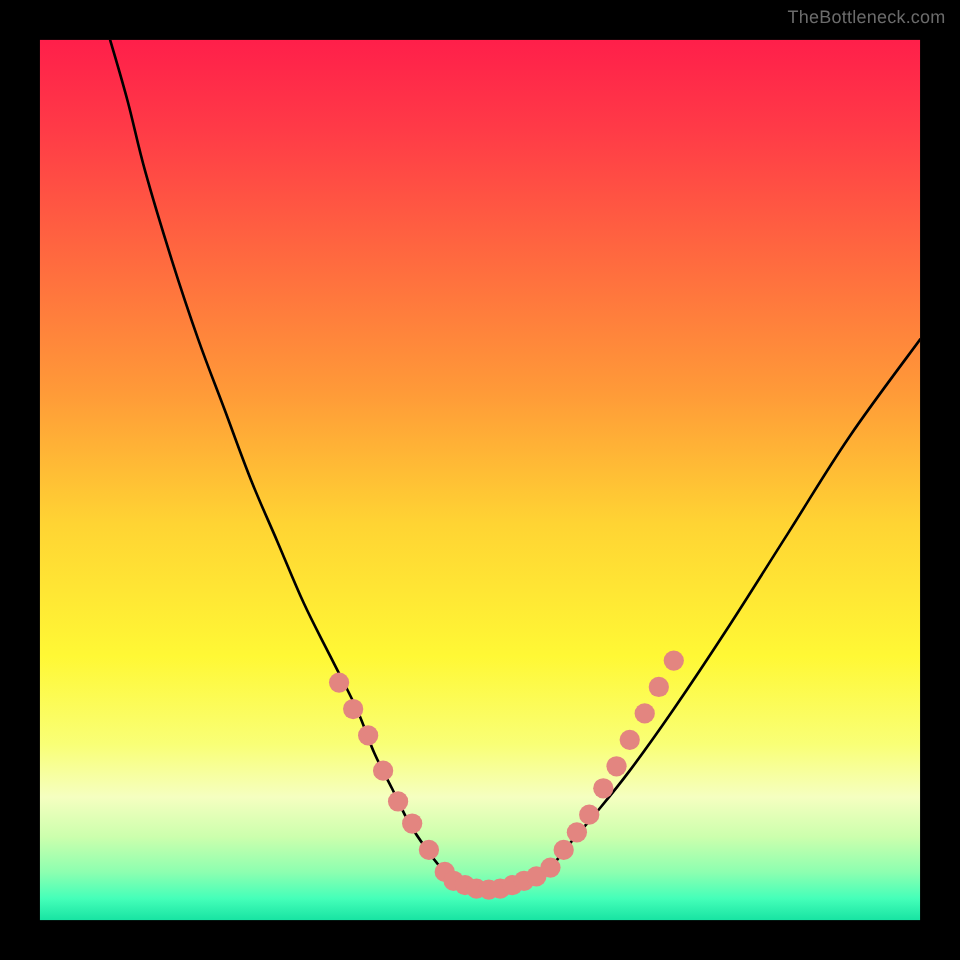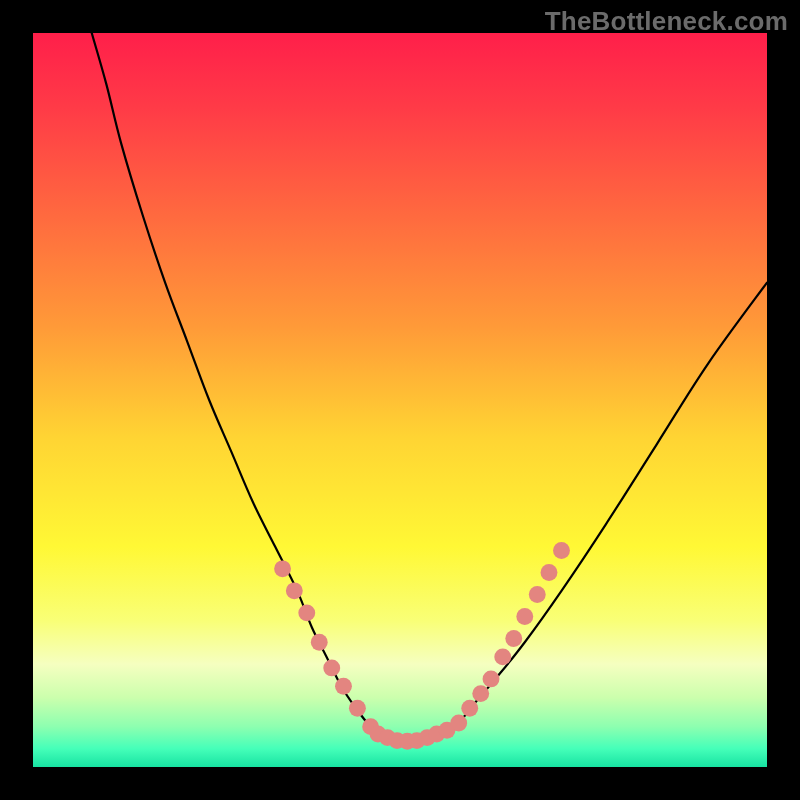--- a/index.html
+++ b/index.html
@@ -32,22 +32,22 @@
     inset: 0;
   }
   .curve-layer {
     position: absolute;
     inset: 0;
   }
   .watermark {
     position: absolute;
     top: 6px;
     right: 12px;
-    font-size: 26px;
-    font-weight: 700;
+    font-size: 15px;
+    font-weight: 400;
     color: #6b6b6b;
     letter-spacing: 0.2px;
   }
   svg { display: block; }
 </style>
 </head>
 <body>
 
 <div class="frame">
 

